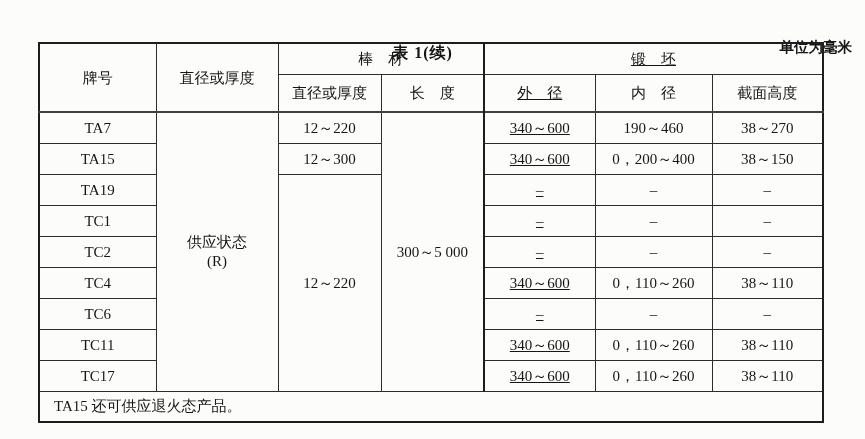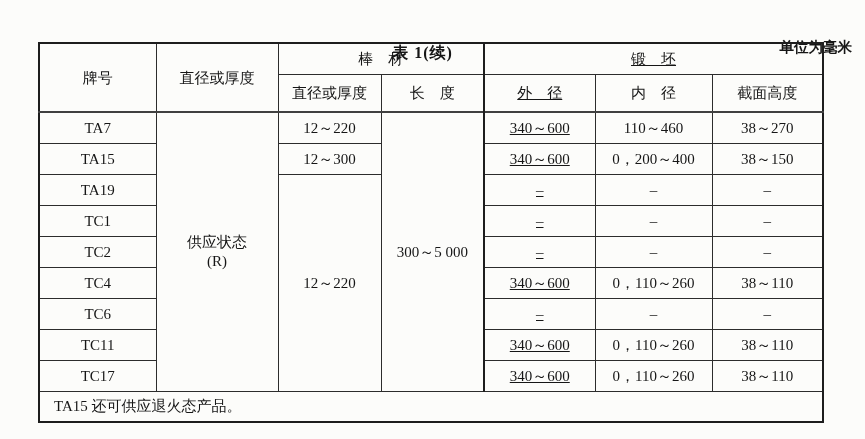--- a/index.html
+++ b/index.html
@@ -88,21 +88,21 @@
   <tbody>
     <tr>
       <td>TA7</td>
       <td rowspan="9">
         <div class="supply-line">供应状态</div>
         <div class="supply-line">(R)</div>
       </td>
       <td>12～220</td>
       <td rowspan="9">300～5 000</td>
       <td class="sl">340～600</td>
-      <td>110～460</td>
+      <td>190～460</td>
       <td>38～270</td>
     </tr>
     <tr>
       <td>TA15</td>
       <td>12～300</td>
       <td class="sl">340～600</td>
       <td>0，200～400</td>
       <td>38～150</td>
     </tr>
     <tr>

